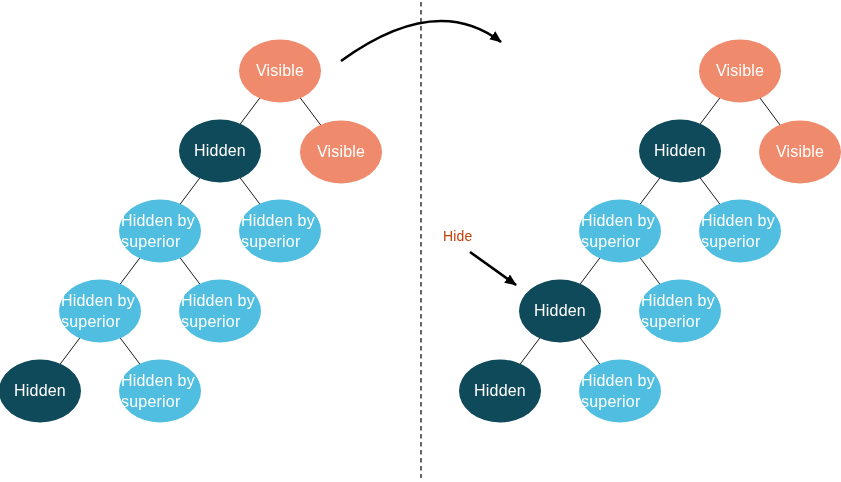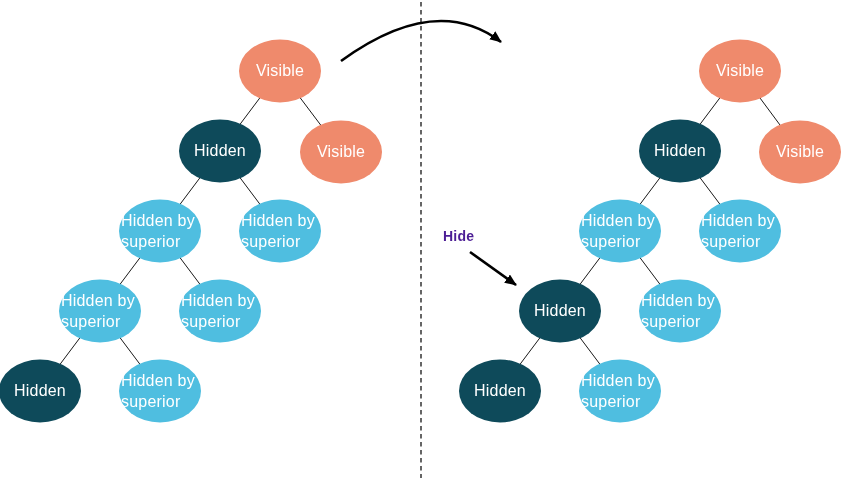--- a/index.html
+++ b/index.html
@@ -47,23 +47,22 @@
   }
   .node[data-state="visible"] { background: var(--visible, #EF8A6C); }
   .node[data-state="hidden"] { background: var(--hidden, #0E4A5A); }
   .node[data-state="hidden-by-superior"] { background: var(--hidden-by-superior, #4FBEE0); }
   .hide-label {
     position: absolute;
     left: 443px;
     top: 228px;
     z-index: 3;
     font-size: 14px;
-    color: #4c1d95;
+    color: #c2410c;
     letter-spacing: 0.2px;
-    font-weight: bold;
   }
 </style>
 </head>
 <body>
 
 <div class="canvas">
 
   <svg class="edges-layer" width="841" height="482" viewBox="0 0 841 482" xmlns="http://www.w3.org/2000/svg">
     <defs>
       <marker id="arrowhead" markerUnits="userSpaceOnUse" markerWidth="13" markerHeight="11" refX="11" refY="5" orient="auto">

